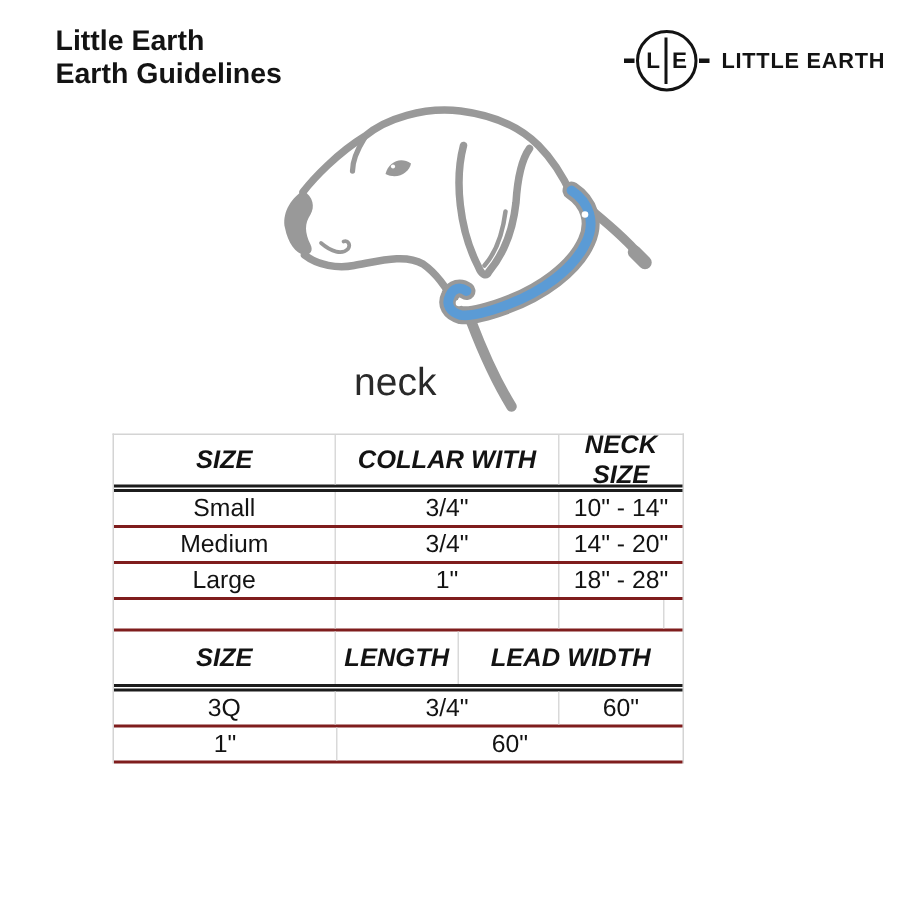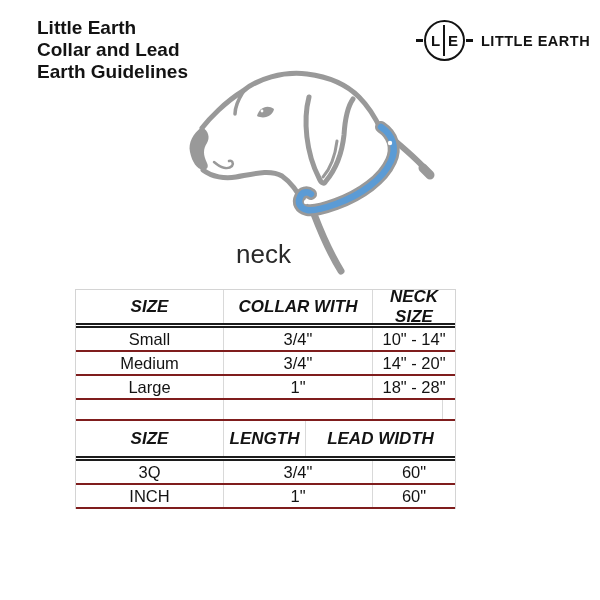--- a/index.html
+++ b/index.html
@@ -35,21 +35,20 @@
   .thead .cell{font-weight:bold;font-style:italic;font-size:17px;}
   .thead2{height:40px;}
   .spacer{height:21px;}
   .stray{position:absolute;left:69px;top:0;bottom:0;width:1px;background:#d9d9d9;}
 </style>
 </head>
 <body>
 
 <div class="title">
   <div>Little Earth</div>
-  <div>Collar and Lead</div>
   <div>Earth Guidelines</div>
 </div>
 
 <div class="logo">
   <span class="dash"></span>
   <span class="logo-circle">
     <span>L</span>
     <span class="vbar"></span>
     <span>E</span>
   </span>
@@ -112,17 +111,16 @@
     <div class="cell c1">SIZE</div>
     <div class="cell c3">LENGTH</div>
     <div class="cell c2">LEAD WIDTH</div>
   </div>
   <div class="trow">
     <div class="cell c1">3Q</div>
     <div class="cell c2">3/4"</div>
     <div class="cell c3">60"</div>
   </div>
   <div class="trow">
-    <div class="cell c1">INCH</div>
     <div class="cell c2">1"</div>
     <div class="cell c3">60"</div>
   </div>
 </div>
 
 </body></html>

